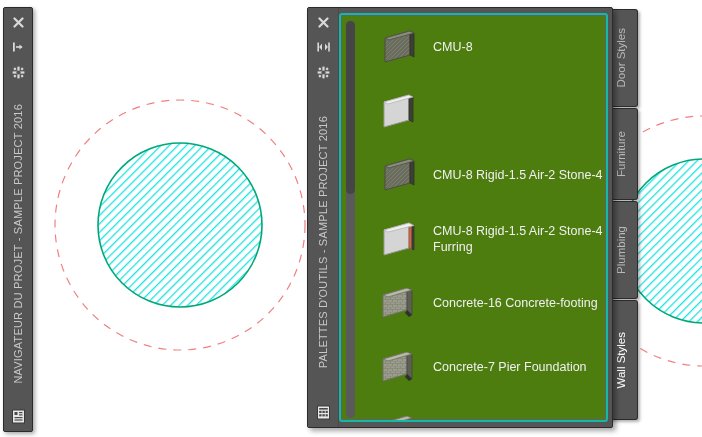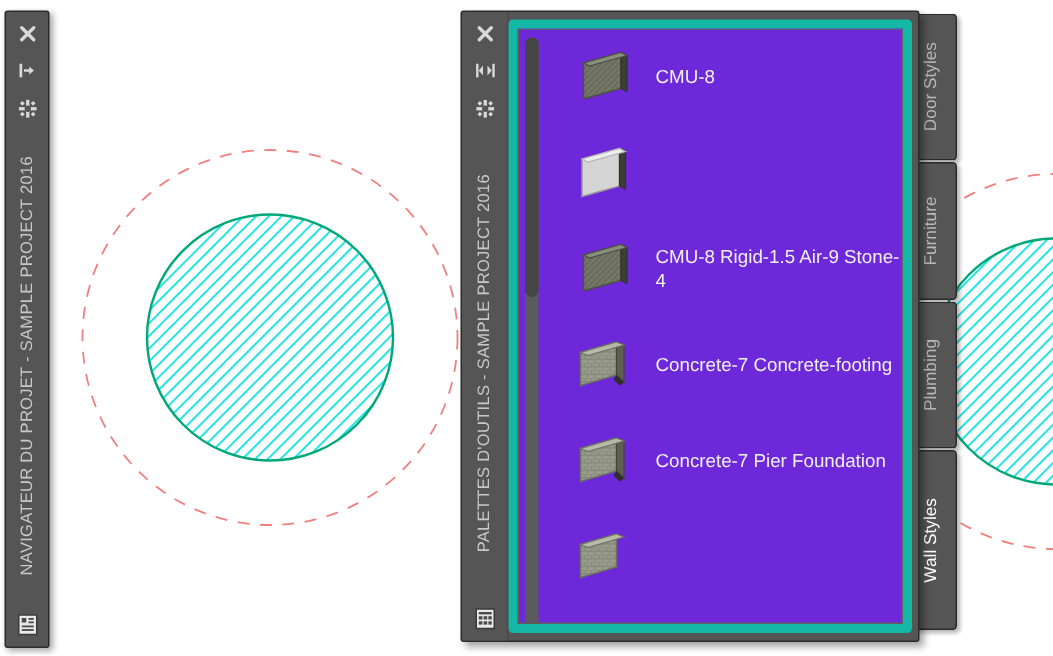--- a/index.html
+++ b/index.html
@@ -51,22 +51,22 @@
     display:flex;
   }
   #tp-gutter{
     width:30px;flex:none;display:flex;flex-direction:column;align-items:center;
     background:#555555;border-right:1px solid #4a4a4a;
   }
   #tp-gutter .btnstack{padding-top:4px;display:flex;flex-direction:column;align-items:center;gap:5px;}
 
   #tp-body{
     position:relative;flex:1;margin:5px 4px 5px 0;
-    background:#6d28d9;
-    border:6px solid #14b8a6;
+    background:#4d7c0f;
+    border:2px solid #14b8a6;
     border-radius:3px;
     box-shadow:inset 0 0 0 1px #616161;
     overflow:hidden;
   }
   #tp-scroll{
     position:absolute;left:5px;top:6px;width:9px;height:397px;
   }
   .sb-track{position:absolute;inset:0;background:#5a5a5a;border-radius:5px;}
   .sb-thumb{
     position:absolute;left:0;top:0;width:9px;height:173px;
@@ -274,41 +274,52 @@
                 <pattern id="hdark2" width="4" height="4" patternUnits="userSpaceOnUse">
               <rect width="4" height="4" fill="#6a6d5d"></rect>
               <path d="M0 4 L4 0" stroke="#7b7e6d" stroke-width="1"></path>
             </pattern>
               </defs>
             <path d="M6 12 L31 5 L31 29 L6 36 Z" fill="url(#hdark2)" stroke="#4c4f42" stroke-width="1"></path>
             <path d="M31 5 L35 7 L35 31 L31 29 Z" fill="#3c3f34" stroke="#303329" stroke-width="0.8"></path>
             <path d="M6 12 L31 5 L35 7 L10 14 Z" fill="#8a8d7c" stroke="#4c4f42" stroke-width="0.8"></path>
           </svg>
         </div>
-        <div class="tool-label">CMU-8 Rigid-1.5 Air-9 Stone-4</div>
-      </div>
-
+        <div class="tool-label">CMU-8 Rigid-1.5 Air-2 Stone-4</div>
+      </div>
+
+      <div class="tool-item">
+        <div class="tool-swatch">
+          <svg width="42" height="42" viewBox="0 0 42 42">
+            <path d="M5 12 L30 5 L30 30 L5 37 Z" fill="#d5d5d5" stroke="#9a9a9a" stroke-width="1"></path>
+            <path d="M30 5 L33 6.5 L33 31 L30 30 Z" fill="#c76a4a" stroke="#9c4f36" stroke-width="0.7"></path>
+            <path d="M33 6.5 L35 7.5 L35 32 L33 31 Z" fill="#3c3f34" stroke="#303329" stroke-width="0.7"></path>
+            <path d="M5 12 L30 5 L35 7.5 L9 14 Z" fill="#efefef" stroke="#b5b5b5" stroke-width="0.8"></path>
+          </svg>
+        </div>
+        <div class="tool-label">CMU-8 Rigid-1.5 Air-2 Stone-4 Furring</div>
+      </div>
 
       <div class="tool-item">
         <div class="tool-swatch">
           <svg width="42" height="42" viewBox="0 0 42 42">
             <defs>
                 <pattern id="hcon" width="5" height="5" patternUnits="userSpaceOnUse">
               <rect width="5" height="5" fill="#9b9d8c"></rect>
               <path d="M0 0 H5 M0 2.5 H5" stroke="#85877a" stroke-width="0.8"></path>
               <path d="M1.5 0 V2.5 M3.5 2.5 V5" stroke="#85877a" stroke-width="0.8"></path>
             </pattern>
               </defs>
             <path d="M4 13 L28 6 L28 28 L4 35 Z" fill="url(#hcon)" stroke="#6e7063" stroke-width="1"></path>
             <path d="M28 6 L33 8 L33 33 L28 28 Z" fill="#5d5f52" stroke="#44463c" stroke-width="0.8"></path>
             <path d="M4 13 L28 6 L33 8 L9 15 Z" fill="#b8baa8" stroke="#6e7063" stroke-width="0.8"></path>
             <path d="M28 28 L33 33 L30 35 L26 31 Z" fill="#2f3128"></path>
           </svg>
         </div>
-        <div class="tool-label">Concrete-7 Concrete-footing</div>
+        <div class="tool-label">Concrete-16 Concrete-footing</div>
       </div>
 
       <div class="tool-item">
         <div class="tool-swatch">
           <svg width="42" height="42" viewBox="0 0 42 42">
             <defs>
                 <pattern id="hcon2" width="5" height="5" patternUnits="userSpaceOnUse">
               <rect width="5" height="5" fill="#9b9d8c"></rect>
               <path d="M0 0 H5 M0 2.5 H5" stroke="#85877a" stroke-width="0.8"></path>
               <path d="M1.5 0 V2.5 M3.5 2.5 V5" stroke="#85877a" stroke-width="0.8"></path>

